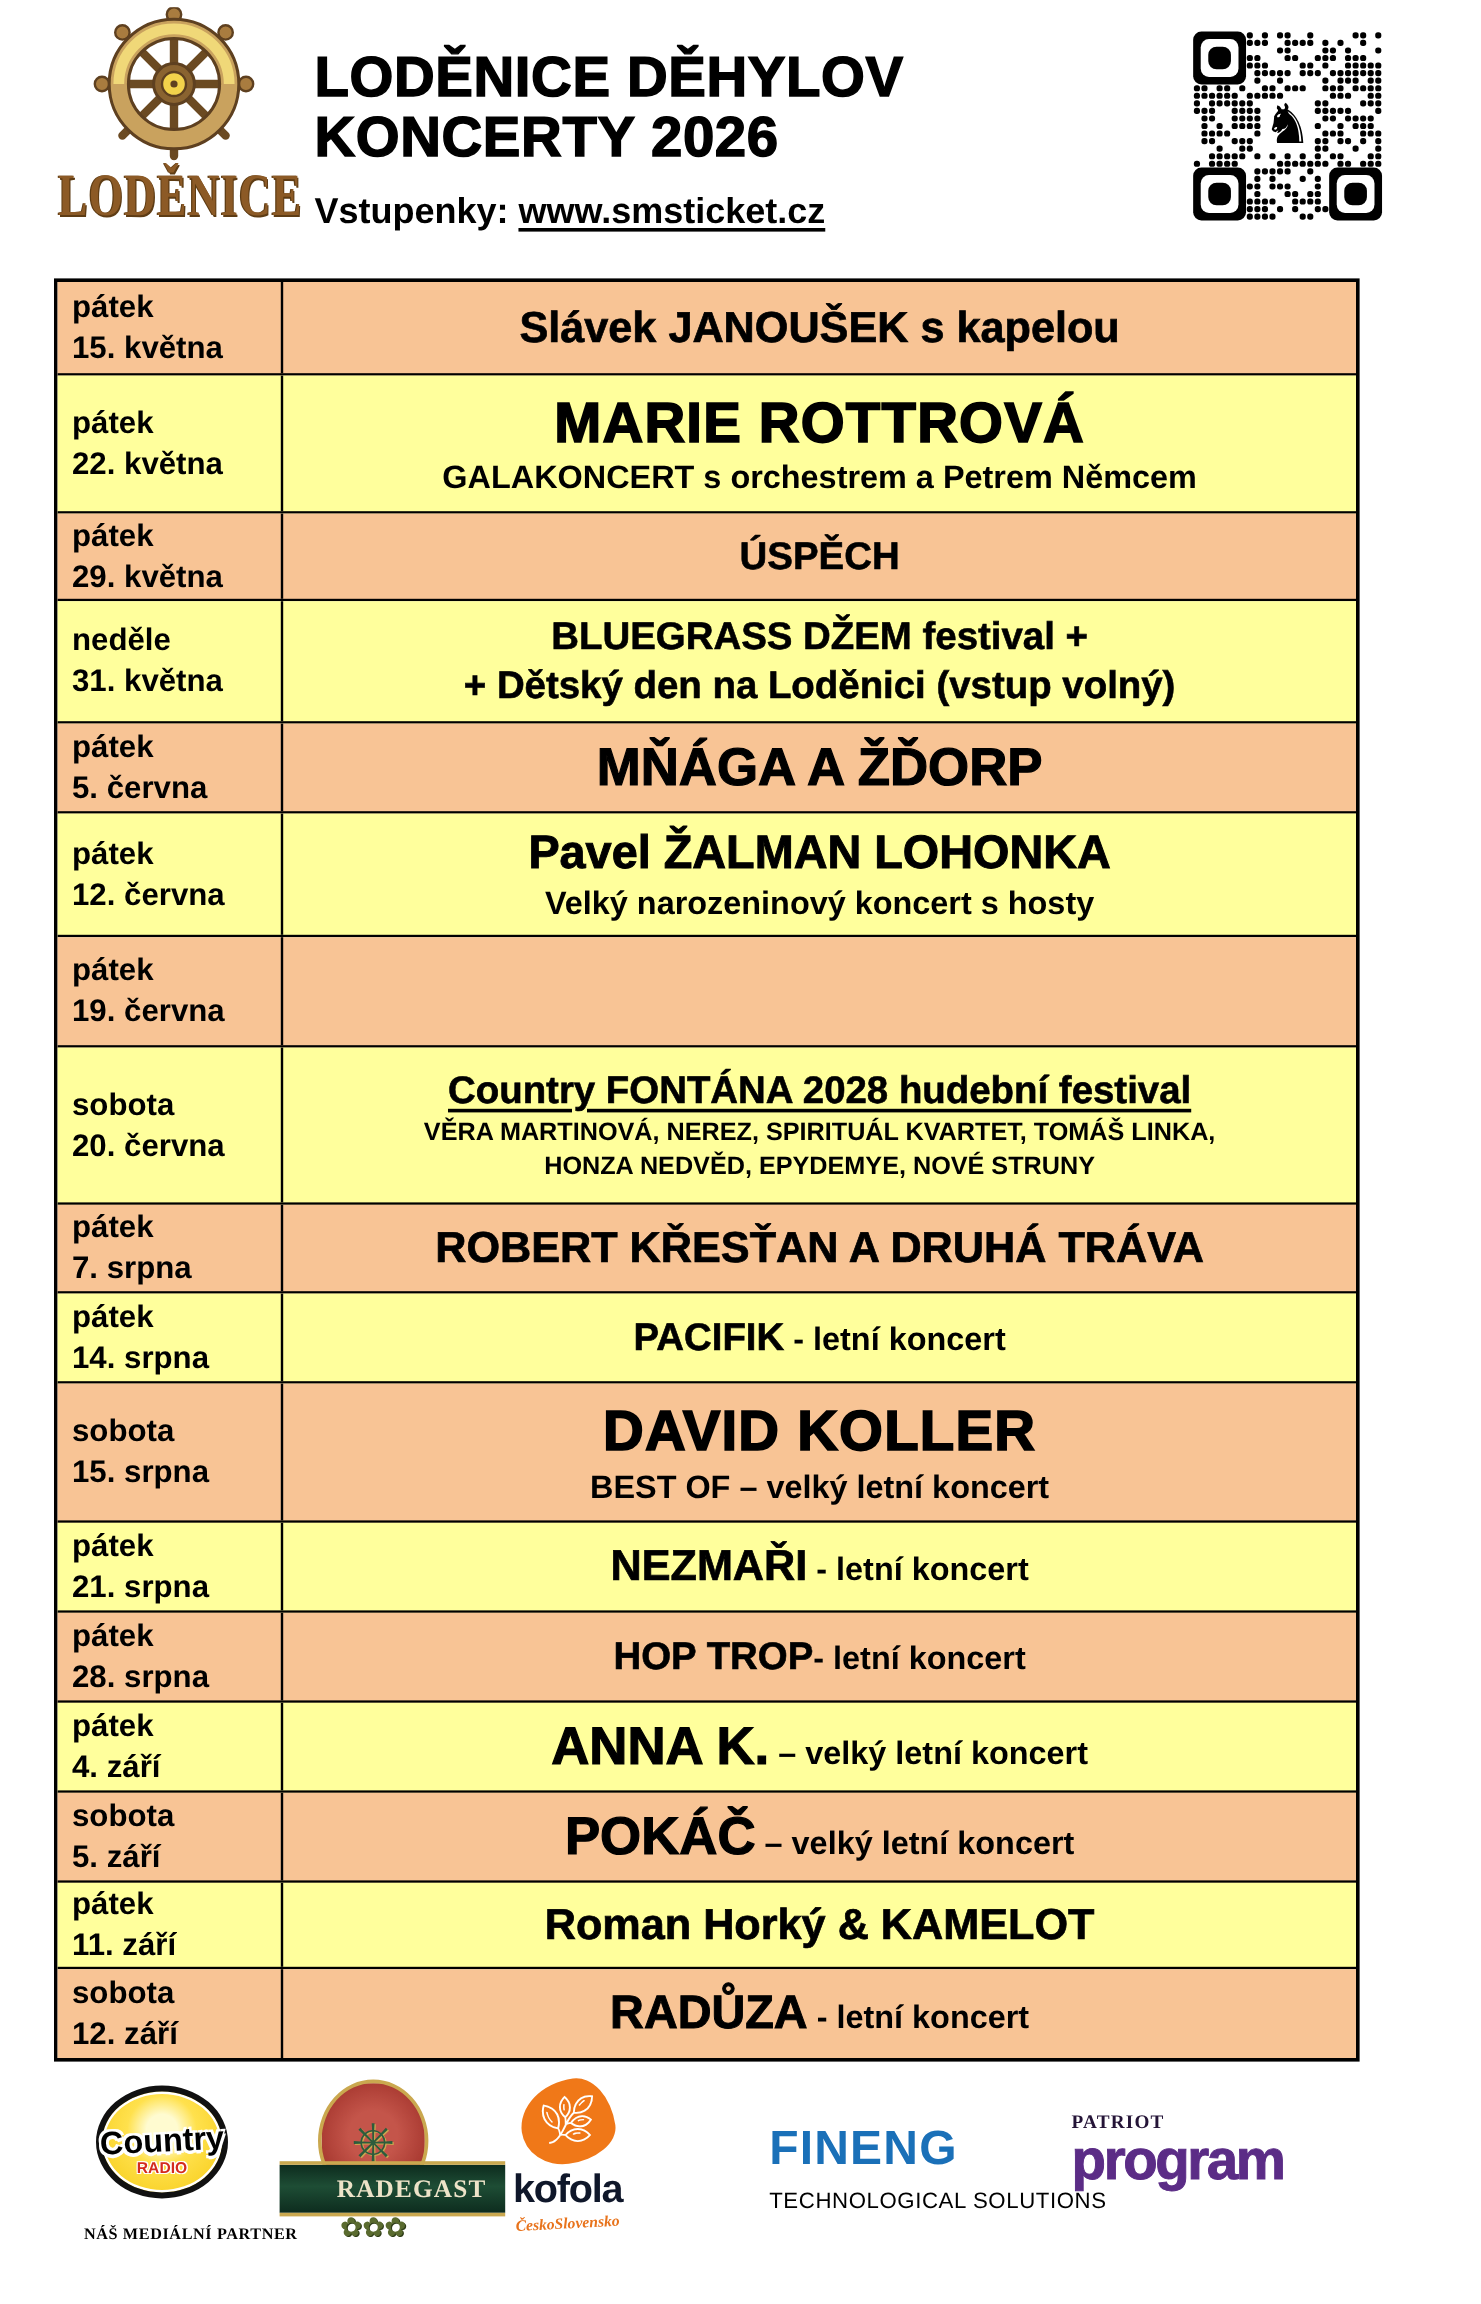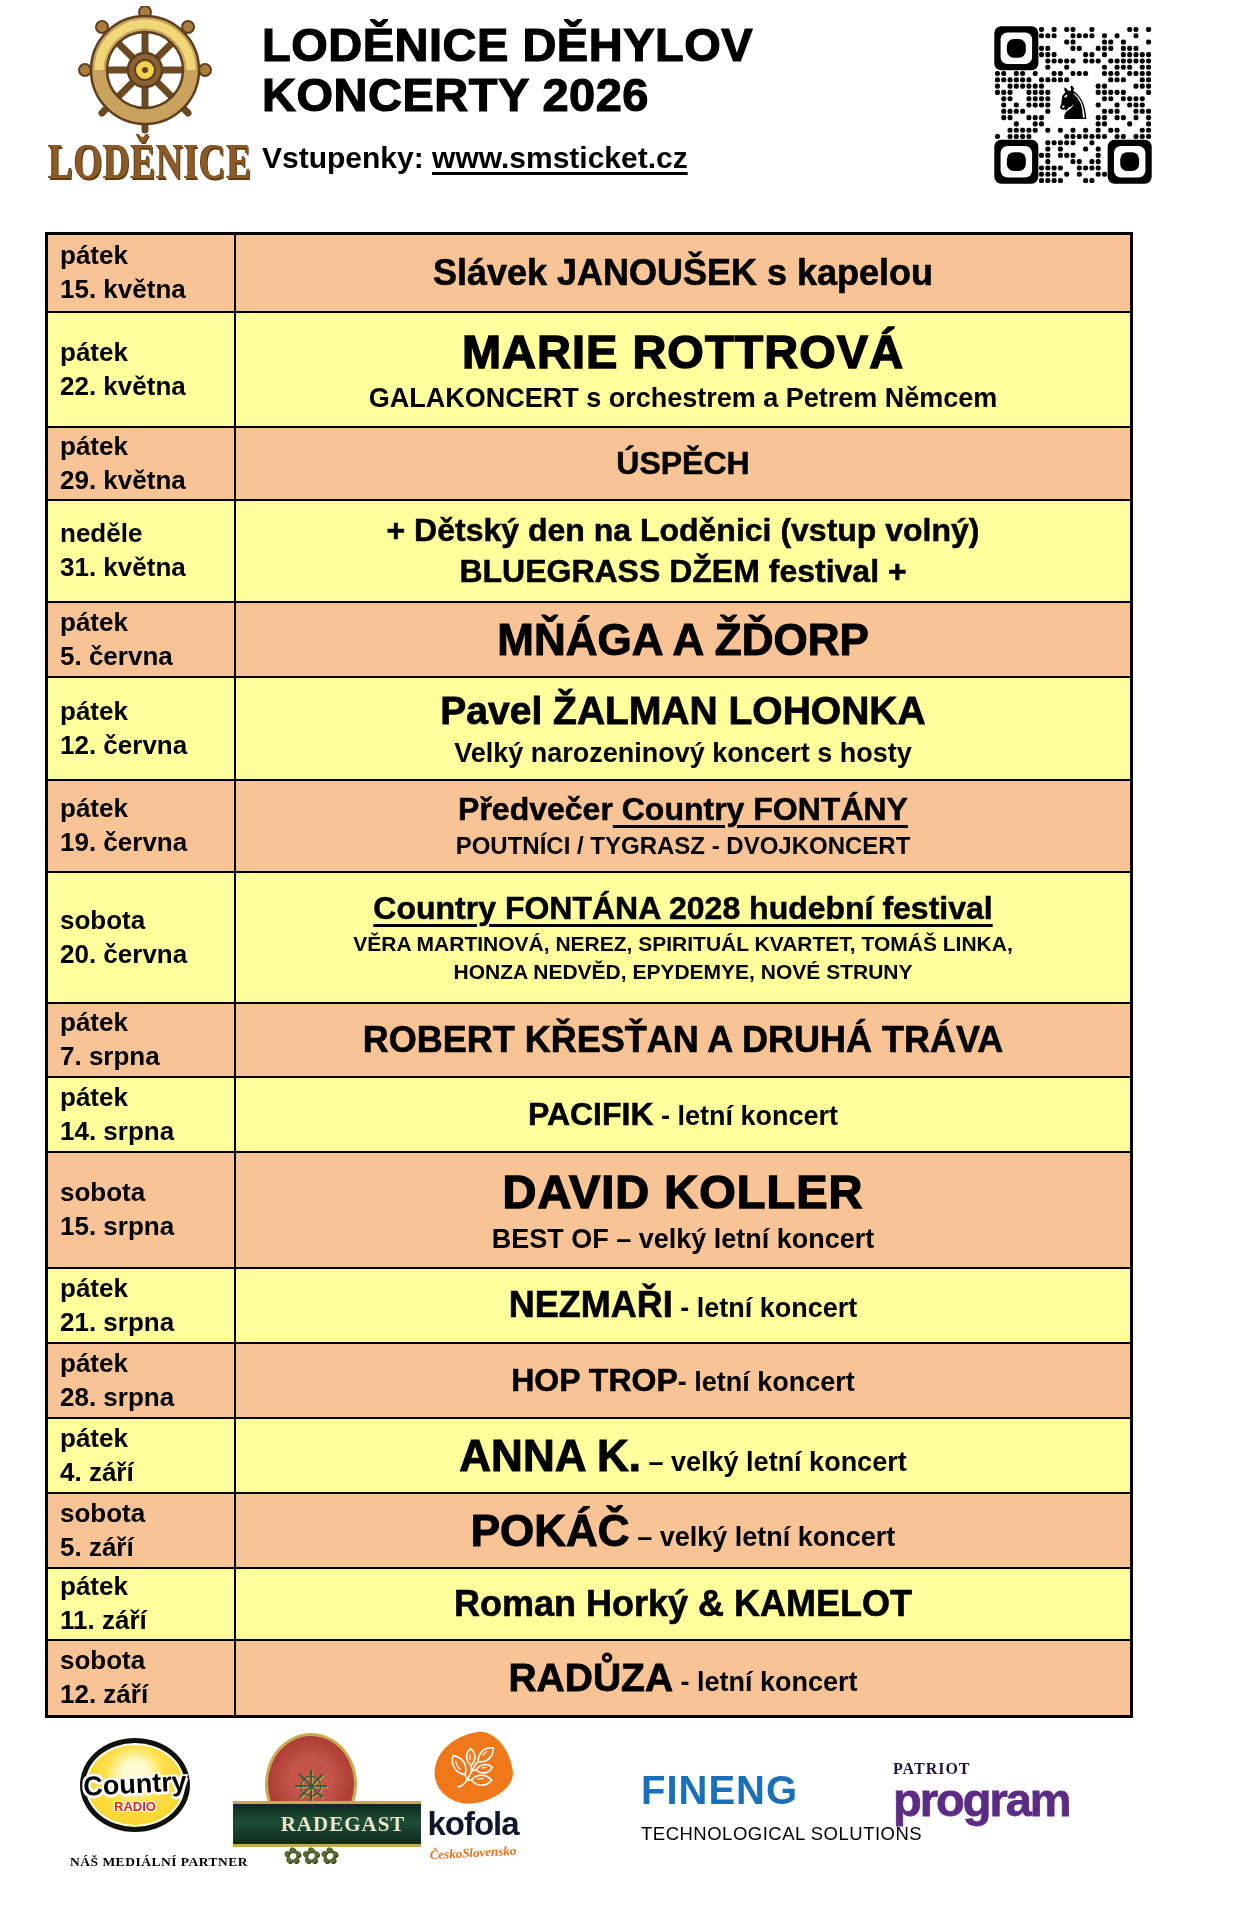--- a/index.html
+++ b/index.html
@@ -3,21 +3,21 @@
 <meta charset="utf-8">
 <style>
   html,body{margin:0;padding:0;background:#fff;}
   .page{position:relative;width:1234px;height:1920px;background:#fff;overflow:hidden;
         font-family:"Liberation Sans",sans-serif;color:#000;}
   
   .logo-block{position:absolute;left:40px;top:6px;width:210px;text-align:center;}
   .logo-text{font-family:"Liberation Serif",serif;font-weight:bold;font-size:40px;
              color:#8c5a26;letter-spacing:1px;transform:scale(.92,1.25);transform-origin:center top;
              text-shadow:1px 1px 0 #5e3c14, -1px 0 0 #5e3c14;margin-top:-6px;}
-  .titles{position:absolute;left:262px;top:20px;width:700px;}
+  .titles{position:absolute;left:262px;top:39px;width:700px;}
   .title-line{font-size:47px;font-weight:bold;letter-spacing:.5px;line-height:1.07;
               -webkit-text-stroke:1.2px #000;}
   .tickets{font-size:30px;font-weight:bold;margin-top:20px;}
   .tickets a{color:#000;text-decoration:underline;text-decoration-thickness:3px;text-underline-offset:4px;cursor:pointer;}
   .qr-wrap{position:absolute;left:988px;top:20px;width:170px;height:170px;}
   .qr-knight{position:absolute;left:50%;top:50%;transform:translate(-50%,-54%);font-size:46px;line-height:1;
              color:#000;text-shadow:0 0 4px #fff,0 0 6px #fff;}
   
   .schedule{position:absolute;left:45px;top:232px;width:1088px;border:3px solid #000;box-sizing:border-box;}
   .row{display:flex;border-bottom:2px solid #000;box-sizing:border-box;}
@@ -416,22 +416,22 @@
         <div class="eventcell">
           <div class="line l-title-sm"><span>ÚSPĚCH</span></div>
         </div>
       </div>
       <div class="row yellow" style="height: 102px;">
         <div class="datecell">
           <div>neděle</div>
           <div>31. května</div>
         </div>
         <div class="eventcell">
+          <div class="line l-title-sm"><span>BLUEGRASS DŽEM festival +</span></div>
           <div class="line l-title-sm"><span>+ Dětský den na Loděnici (vstup volný)</span></div>
-          <div class="line l-title-sm"><span>BLUEGRASS DŽEM festival +</span></div>
         </div>
       </div>
       <div class="row orange" style="height: 75px;">
         <div class="datecell">
           <div>pátek</div>
           <div>5. června</div>
         </div>
         <div class="eventcell">
           <div class="line l-big"><span>MŇÁGA A ŽĎORP</span></div>
         </div>
@@ -443,24 +443,20 @@
         </div>
         <div class="eventcell">
           <div class="line l-large"><span>Pavel ŽALMAN LOHONKA</span></div>
           <div class="line l-note"><span>Velký narozeninový koncert s hosty</span></div>
         </div>
       </div>
       <div class="row orange" style="height: 92px;">
         <div class="datecell">
           <div>pátek</div>
           <div>19. června</div>
-        </div>
-        <div class="eventcell">
-          <div class="line l-title-sm"><span>Předvečer</span><span class="u"> Country FONTÁNY</span></div>
-          <div class="line l-note-sm"><span>POUTNÍCI / TYGRASZ - DVOJKONCERT</span></div>
         </div>
       </div>
       <div class="row yellow" style="height: 131px;">
         <div class="datecell">
           <div>sobota</div>
           <div>20. června</div>
         </div>
         <div class="eventcell">
           <div class="line l-title-sm"><span class="u">Country FONTÁNA 2028 hudební festival</span></div>
           <div class="line l-note-xs"><span>VĚRA MARTINOVÁ, NEREZ, SPIRITUÁL KVARTET, TOMÁŠ LINKA,</span></div>

